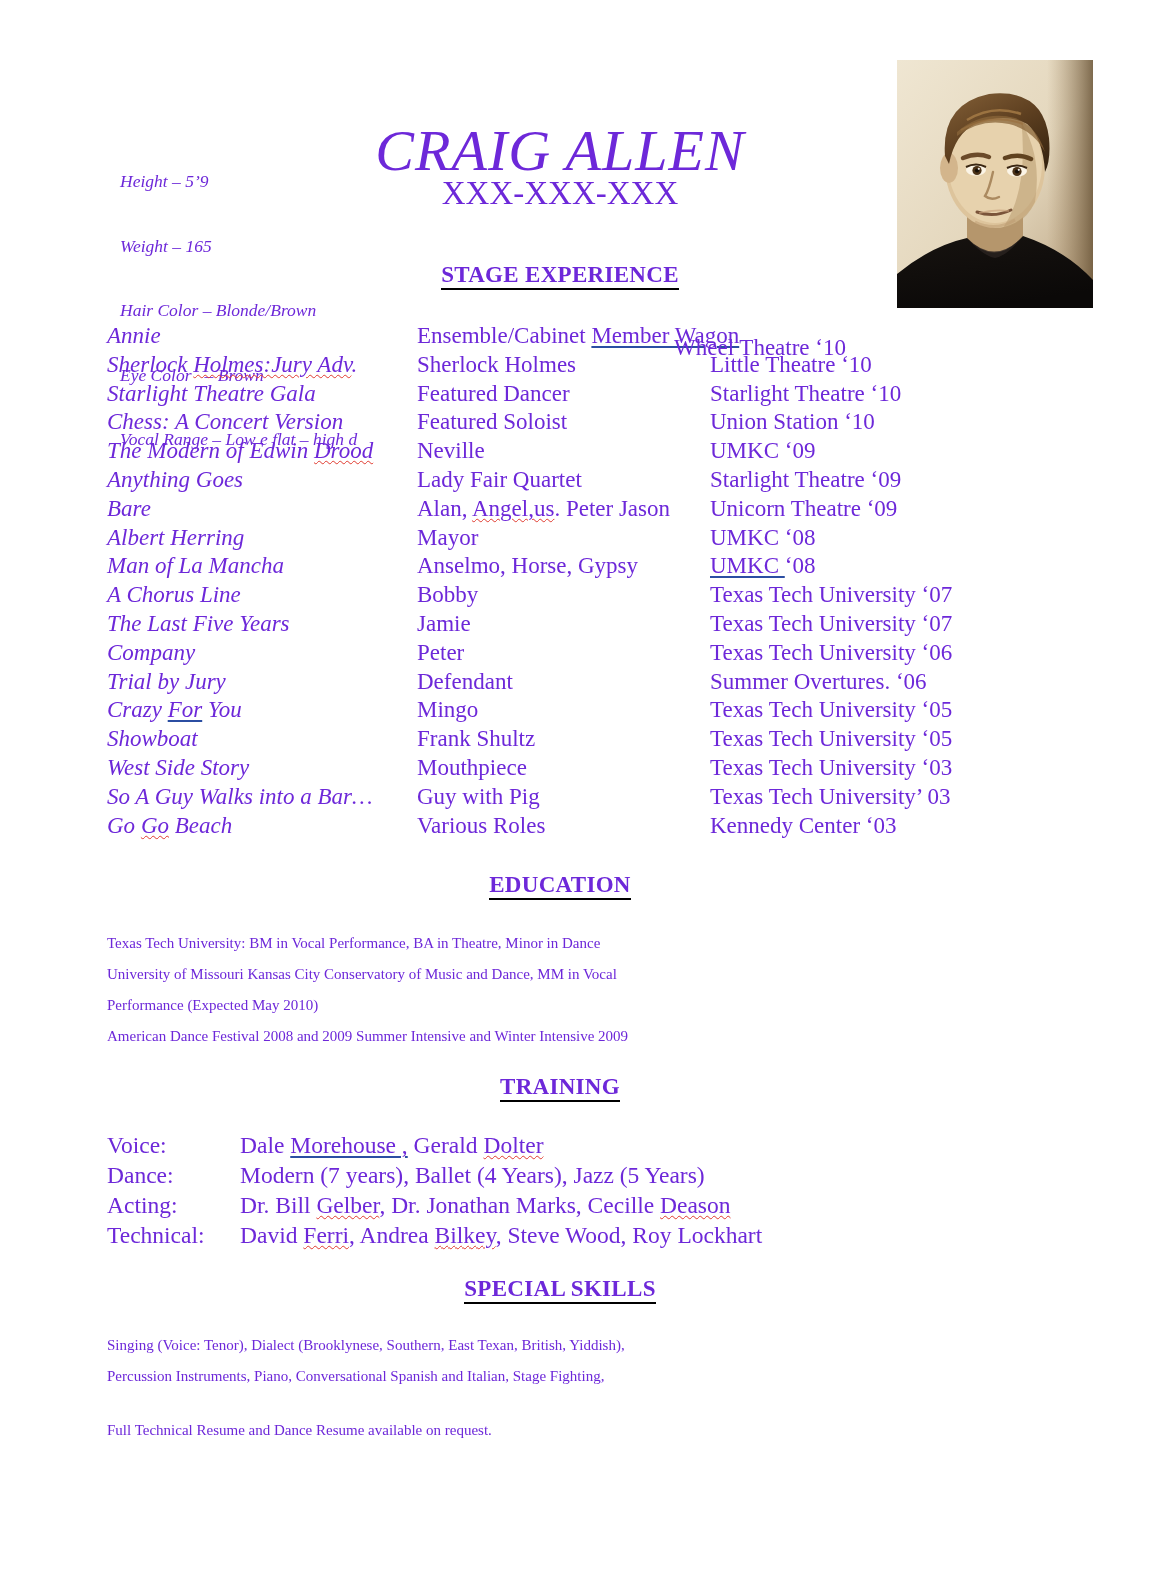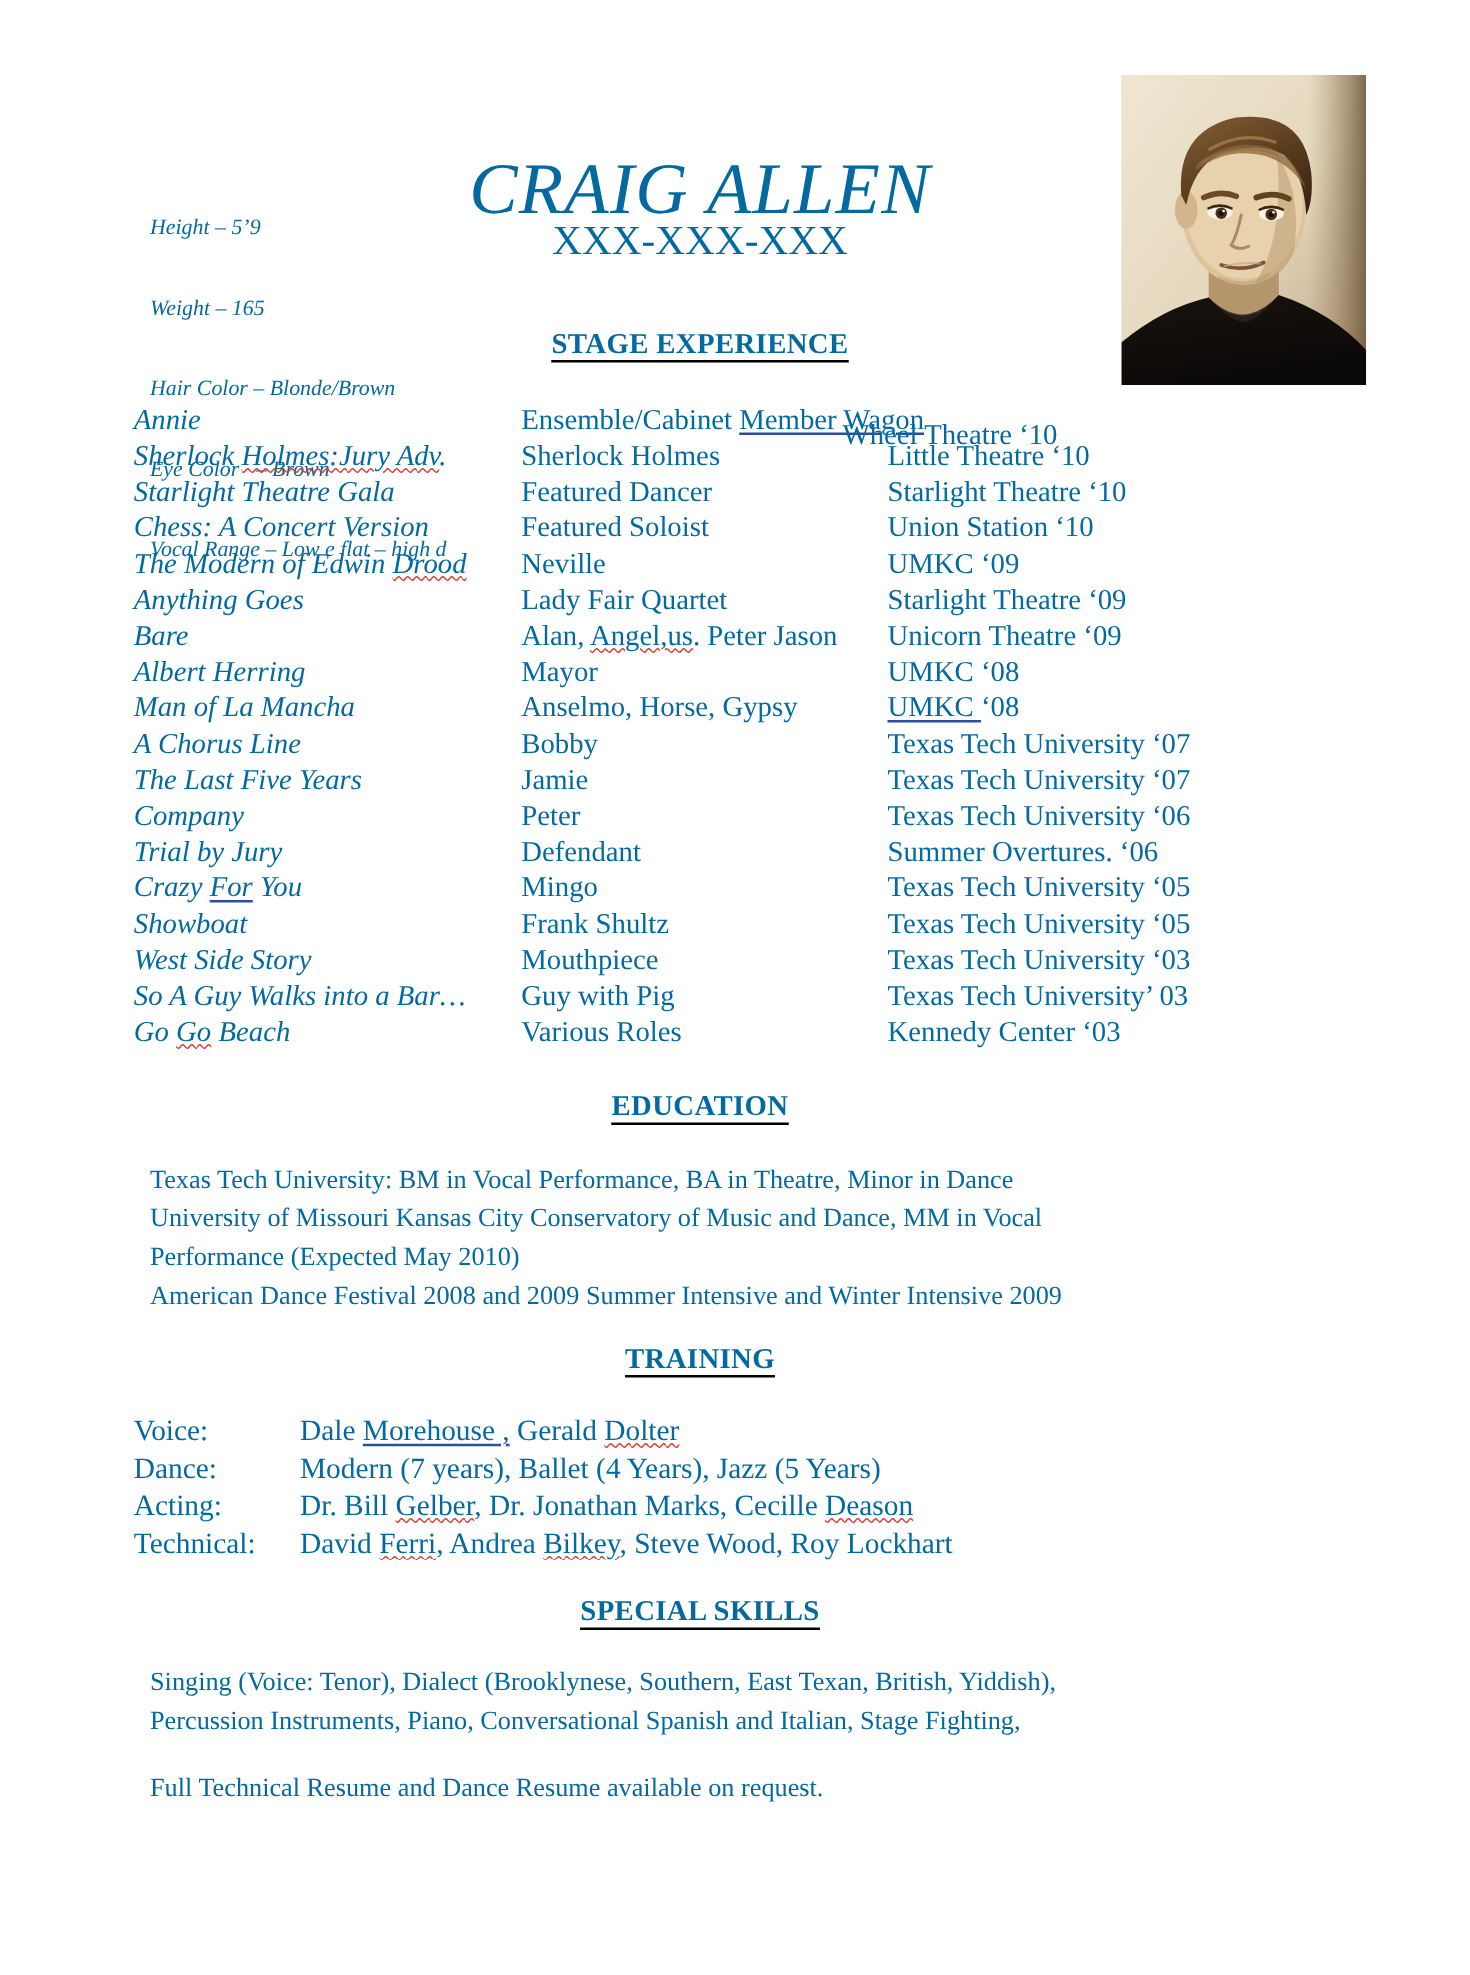--- a/index.html
+++ b/index.html
@@ -6,21 +6,21 @@
     margin: 0;
     padding: 0;
     background: #ffffff;
   }
   .page {
     position: relative;
     width: 1176px;
     height: 1580px;
     background: #ffffff;
     font-family: "Liberation Serif", "DejaVu Serif", serif;
-    color: #0369a1;
+    color: #6d28d9;
     overflow: hidden;
   }
 
   
   .vitals {
     position: absolute;
     left: 120px;
     top: 128px;
     font-style: italic;
     font-size: 17.5px;
@@ -123,22 +123,22 @@
     text-decoration: underline;
     text-decoration-color: #2b4ea2;
     text-decoration-style: solid;
     text-decoration-thickness: 1.5px;
     text-underline-offset: 3px;
   }
 
   
   .body-block {
     position: absolute;
-    left: 120px;
-    font-size: 21px;
+    left: 107px;
+    font-size: 15px;
     line-height: 31px;
   }
   .body-block div { white-space: pre-wrap; }
 
   
   .training {
     position: absolute;
     left: 107px;
     top: 1130px;
     font-size: 23.5px;

